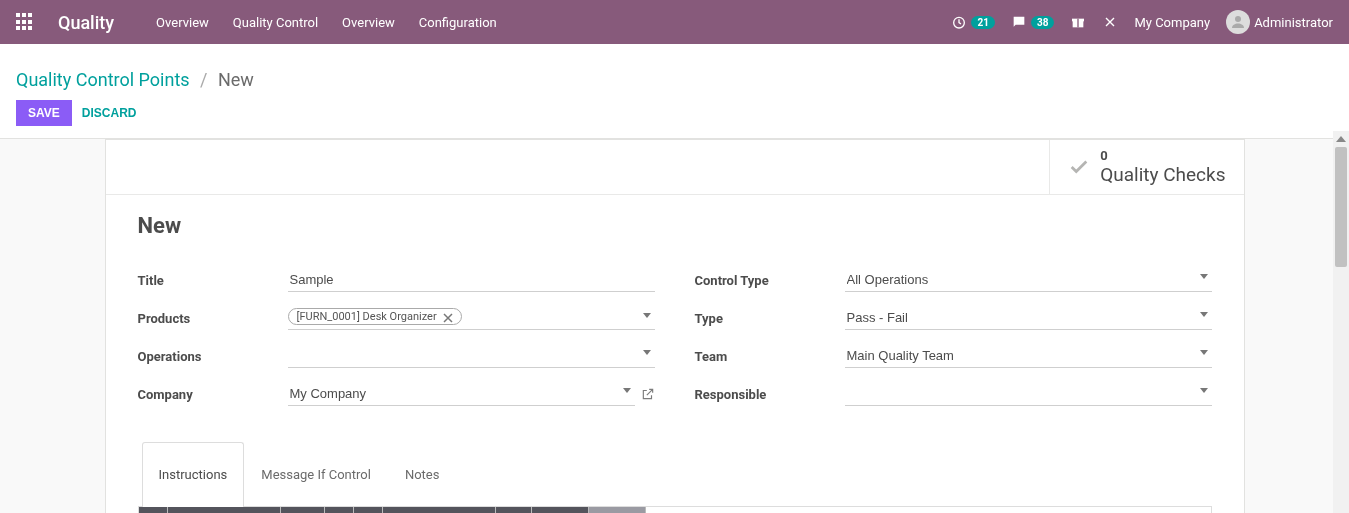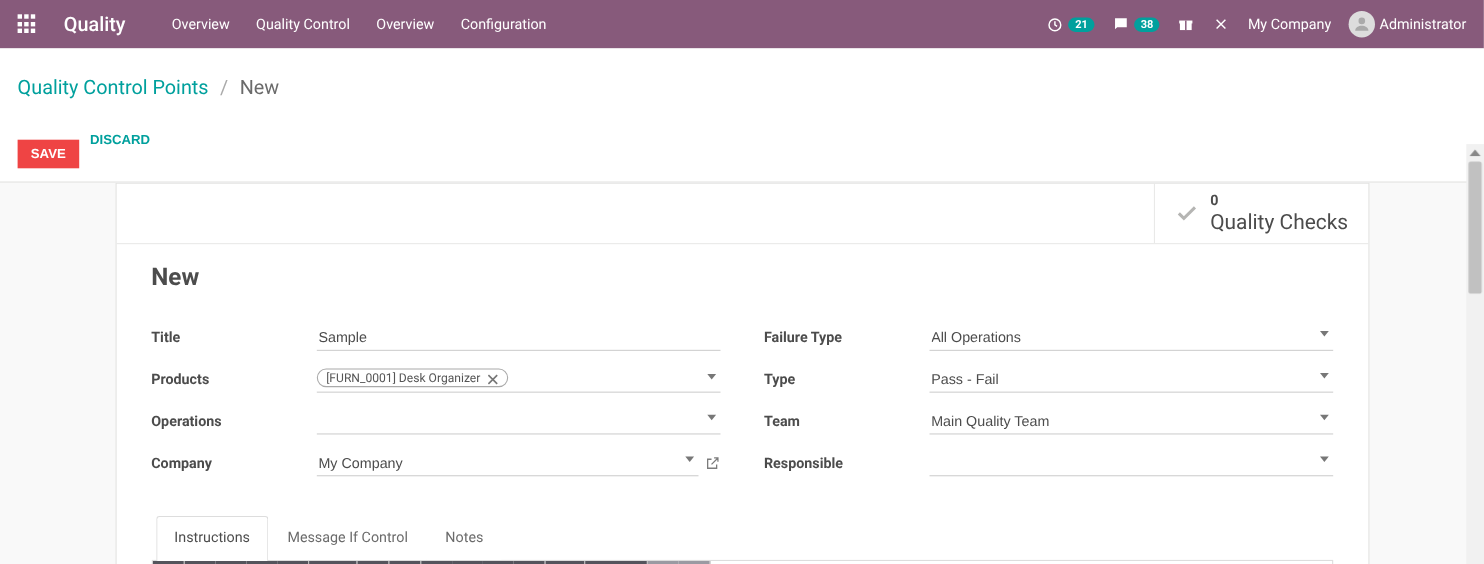--- a/index.html
+++ b/index.html
@@ -18,21 +18,21 @@
 .badge { background: #00a09d; color: #fff; font-size: 10px; font-weight: 700; padding: 1px 6px; border-radius: 8px; }
 .avatar { width: 24px; height: 24px; border-radius: 50%; background: #ddd; display:flex; align-items:center; justify-content:center; }
 .nav-ico { width:16px; height:16px; fill:#fff; }
 
 
 .control-panel { background: #fff; border-bottom: 1px solid #e2e2e0; padding: 25px 16px 12px; }
 .breadcrumb { font-size: 18px; margin-bottom: 10px; color: #6b6b6b;}
 .breadcrumb a { color: #00a09d; text-decoration: none; cursor: pointer; }
 .breadcrumb .sep { color: #aaa; margin: 0 6px; }
 .cp-buttons { display:flex; gap: 10px; align-items:center; }
-.btn-primary { background: #ef4444; color:#fff; border:none; padding: 6px 12px; text-transform: uppercase; font-weight:600; font-size:12px; cursor:pointer;margin-top:27px; }
+.btn-primary { background: #8b5cf6; color:#fff; border:none; padding: 6px 12px; text-transform: uppercase; font-weight:600; font-size:12px; cursor:pointer; }
 .btn-link { color: #00a09d; background:none; border:none; text-transform: uppercase; font-weight:600; font-size:12px; cursor:pointer; }
 
 
 .sheet-wrap { padding: 0; }
 .form-sheet { background:#fff; border:1px solid #e2e2e0; max-width: 1140px; margin: 0 auto; min-height: 400px; position:relative;}
 .button-box { border-bottom:1px solid #e9e9e8; display:flex; justify-content:flex-end;}
 .stat-btn { border-left:1px solid #e9e9e8; padding: 8px 18px; display:flex; align-items:center; gap:10px; cursor:pointer; min-width:130px;}
 .stat-btn .check-ico { width:22px;height:22px; fill:#b5b5b3;}
 .stat-txt .num { font-weight:700; color:#4c4c4c; font-size:13px;}
 .stat-txt .lbl { color:#4c4c4c; font-size:19px;}
@@ -45,21 +45,21 @@
 .fval { flex:1; position:relative;}
 .underline-field { border:none; border-bottom:1px solid #cfcfcf; background:transparent; width:100%; padding: 4px 20px 4px 2px; font-size:13px; color:#4c4c4c; }
 .tag { display:inline-flex; align-items:flex-end; gap:6px; background:#fff; border:1px solid #aaa; border-radius:10px; padding:1px 8px; font-size:11px; color:#555; margin:1px 2px 1px 0;}
 .tag-x { width:10px;height:10px; cursor:pointer; fill:#777;}
 .m2o { position:relative;}
 .caret { position:absolute; right:4px; top:6px; width:8px; height:8px; border-left:4px solid transparent; border-right:4px solid transparent; border-top:5px solid #777; pointer-events:none;}
 .ext-link { width:14px;height:14px; fill:#7c7c7c; margin-left:6px; cursor:pointer;}
 
 
 .tabs { border-bottom:1px solid #ddd; display:flex; margin: 24px 0 0; padding: 0 4px;}
-.tab { padding: 12px 16px; background:#fff; border:1px solid transparent; border-bottom:none; color:#6b6b6b; font-size:13px; cursor:pointer; border-radius:3px 3px 0 0;}
+.tab { padding: 24px 16px; background:#fff; border:1px solid transparent; border-bottom:none; color:#6b6b6b; font-size:13px; cursor:pointer; border-radius:3px 3px 0 0;}
 .tab.active { border-color:#ddd; color:#4c4c4c; background:#fff; margin-bottom:-1px;}
 
 .wys-toolbar { background:#fff; border:1px solid #ddd; padding:0; display:flex; flex-wrap:wrap; border-top:none;}
 .tgroup { display:flex; border-right:1px solid #bbb;}
 .tbtn { width:28px; height:28px; background:#54545c; color:#b8b8c0; border:none; display:flex; align-items:center; justify-content:center; font-size:12px; cursor:pointer; font-family:Georgia,serif;}
 .tbtn.wide { width:auto; padding:0 8px; font-family:inherit; font-size:10px;}
 .tbtn.loading { background:#9a9aa2;}
 .editor-area { border:1px solid #ddd; border-top:none; min-height:30px; background:#fff;}
 
 
@@ -199,21 +199,21 @@
                   <path d="M14 4h6v6M20 4L10 14M18 14v6H4V6h6" fill="none" stroke="#7c7c7c" stroke-width="2"></path>
                 </svg>
             </div>
           </div>
 
         </div>
 
         <div class="col">
 
           <div class="frow">
-            <div class="flabel">Failure Type</div>
+            <div class="flabel">Control Type</div>
             <div class="fval m2o"><input class="underline-field" value="All Operations" style=""><div class="caret"></div></div>
           </div>
 
           <div class="frow">
             <div class="flabel">Type</div>
             <div class="fval m2o"><input class="underline-field" value="Pass - Fail" style=""><div class="caret"></div></div>
           </div>
 
           <div class="frow">
             <div class="flabel">Team</div>

